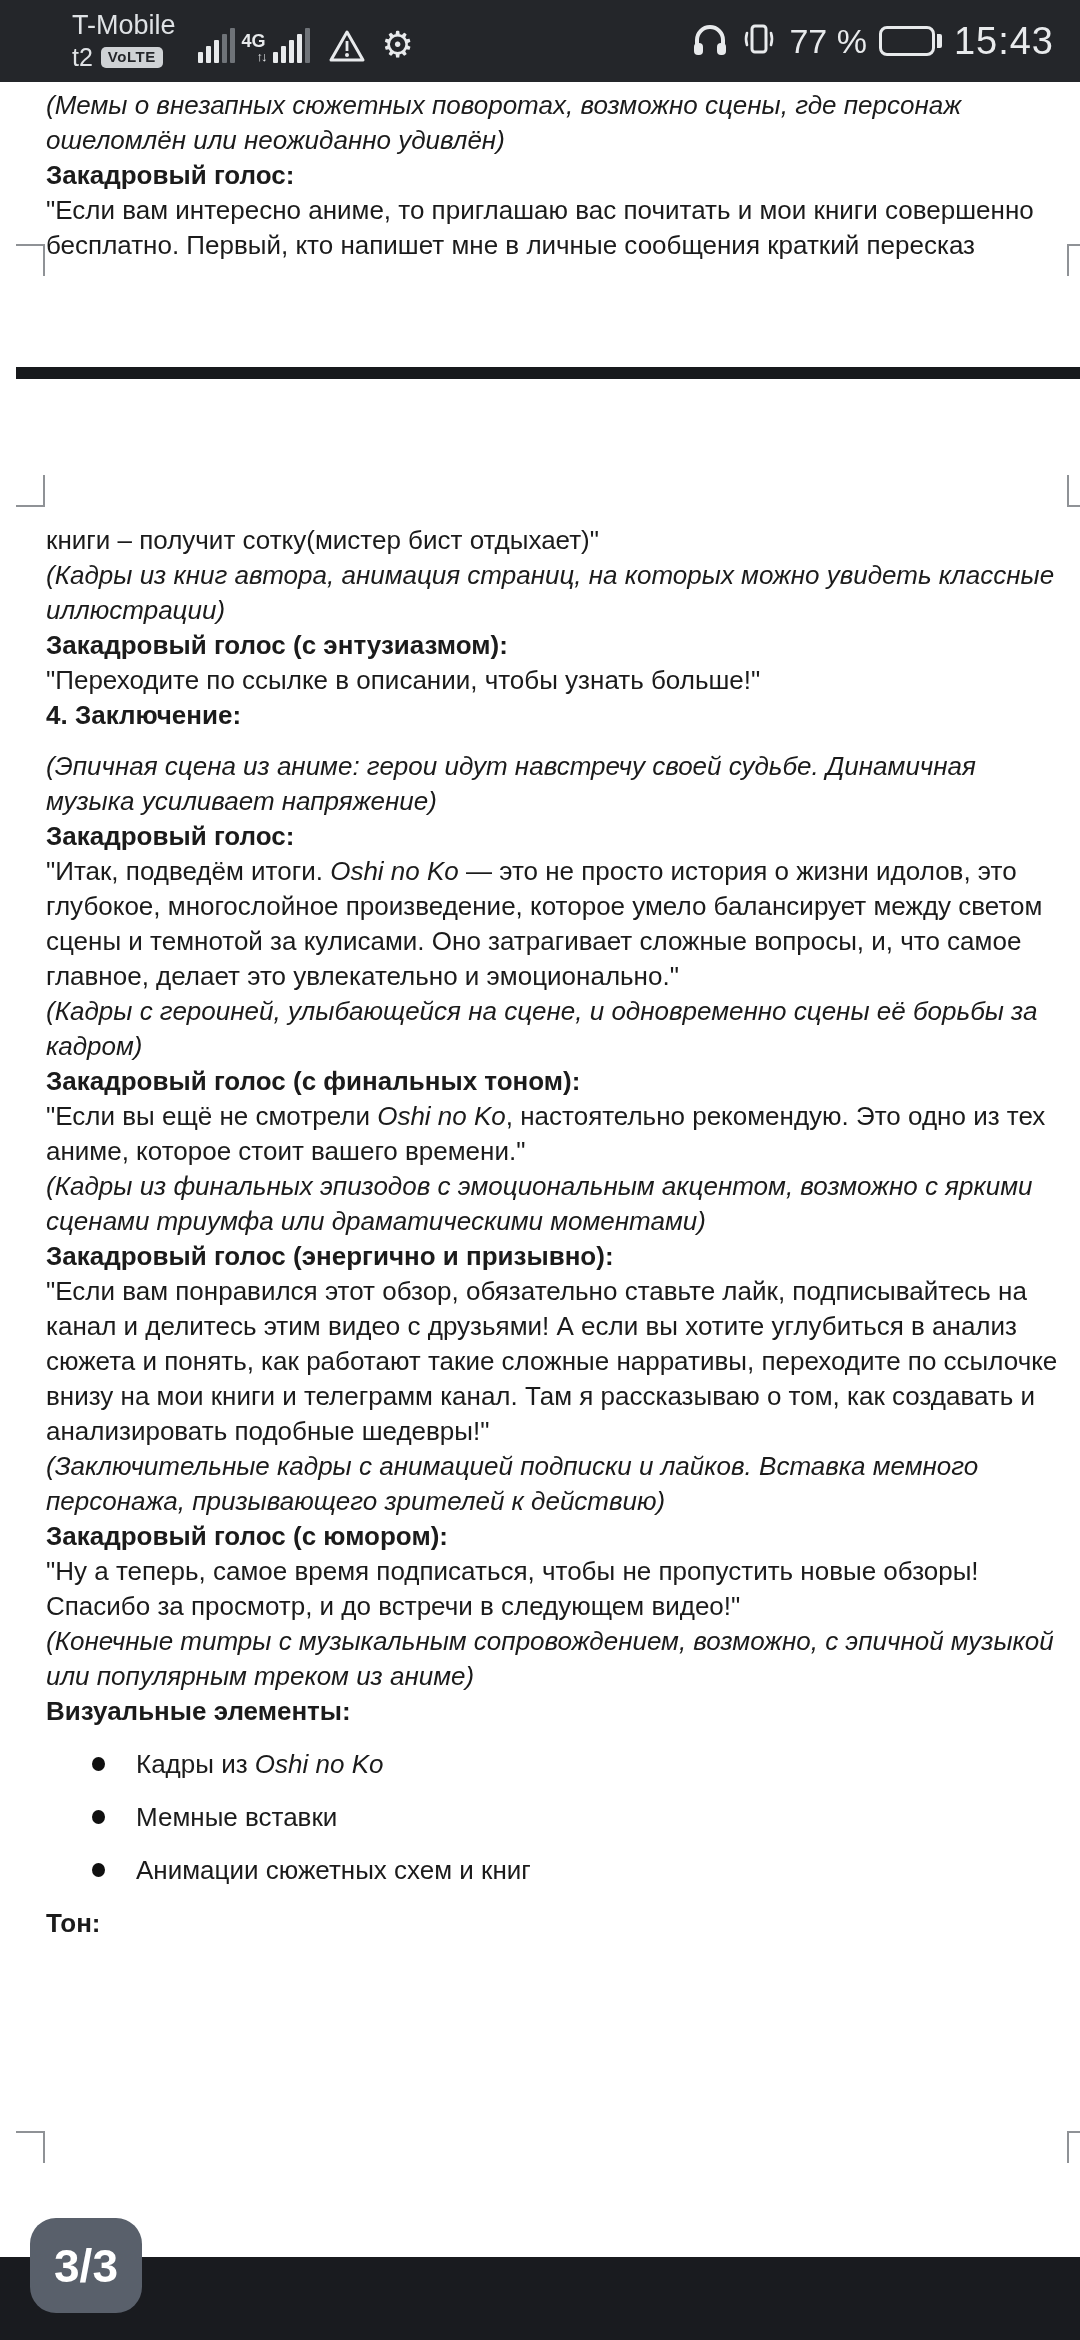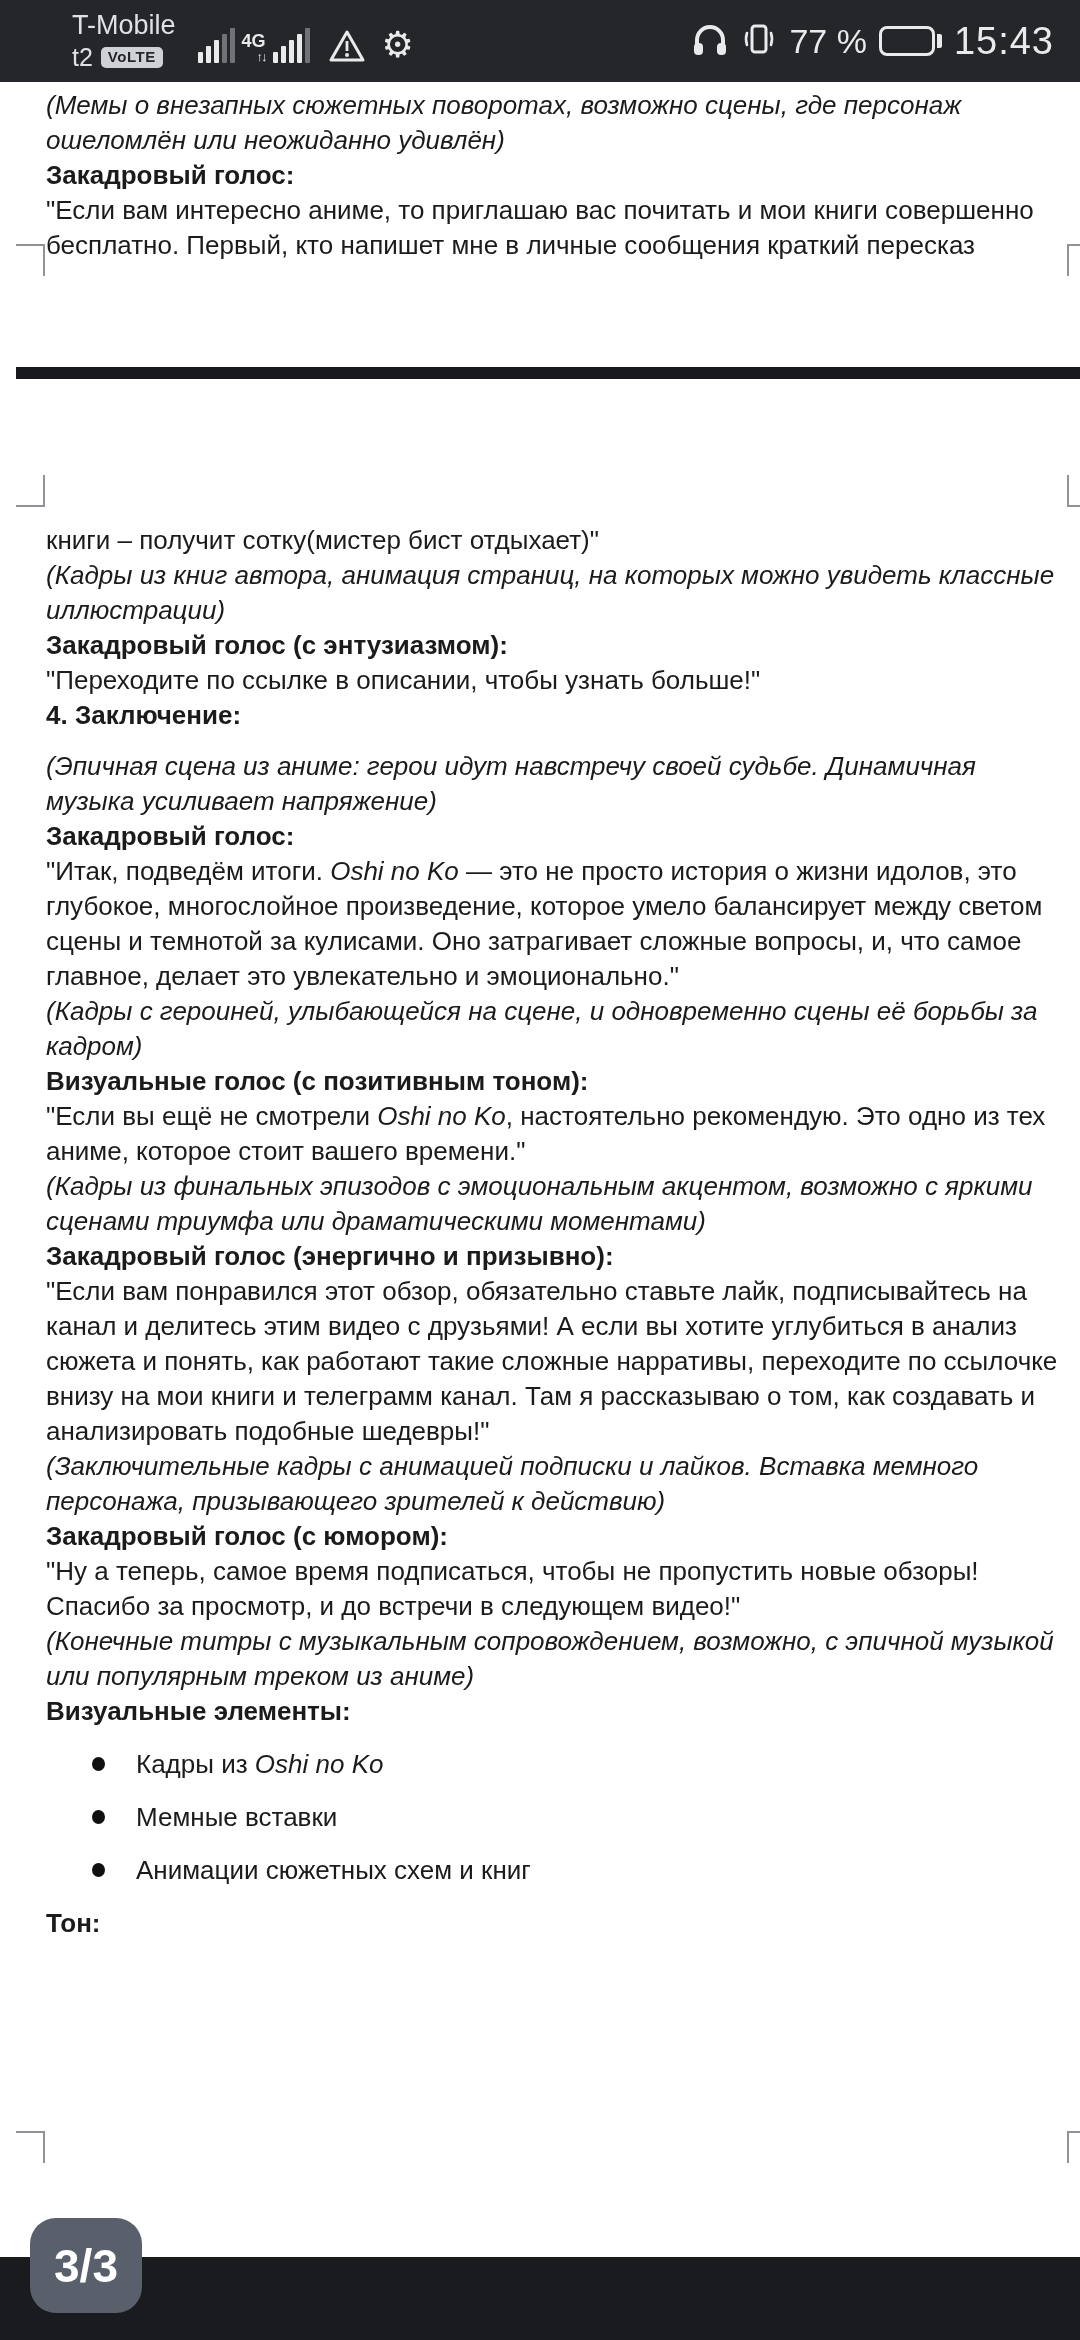--- a/index.html
+++ b/index.html
@@ -148,21 +148,21 @@
   <div class="text-block block-page3">
       <p class="para normal"><span>книги – получит сотку(мистер бист отдыхает)"</span></p>
       <p class="para italic"><span>(Кадры из книг автора, анимация страниц, на которых можно увидеть классные иллюстрации)</span></p>
       <p class="para bold"><span>Закадровый голос (с энтузиазмом):</span></p>
       <p class="para normal"><span>"Переходите по ссылке в описании, чтобы узнать больше!"</span></p>
       <p class="para bold"><span>4. Заключение:</span></p>
       <p class="para italic sp"><span>(Эпичная сцена из аниме: герои идут навстречу своей судьбе. Динамичная музыка усиливает напряжение)</span></p>
       <p class="para bold"><span>Закадровый голос:</span></p>
       <p class="para normal"><span>"Итак, подведём итоги. </span><span class="it">Oshi no Ko</span><span> — это не просто история о жизни идолов, это глубокое, многослойное произведение, которое умело балансирует между светом сцены и темнотой за кулисами. Оно затрагивает сложные вопросы, и, что самое главное, делает это увлекательно и эмоционально."</span></p>
       <p class="para italic"><span>(Кадры с героиней, улыбающейся на сцене, и одновременно сцены её борьбы за кадром)</span></p>
-      <p class="para bold"><span>Визуальные голос (с позитивным тоном):</span></p>
+      <p class="para bold"><span>Закадровый голос (с финальных тоном):</span></p>
       <p class="para normal"><span>"Если вы ещё не смотрели </span><span class="it">Oshi no Ko</span><span>, настоятельно рекомендую. Это одно из тех аниме, которое стоит вашего времени."</span></p>
       <p class="para italic"><span>(Кадры из финальных эпизодов с эмоциональным акцентом, возможно с яркими сценами триумфа или драматическими моментами)</span></p>
       <p class="para bold"><span>Закадровый голос (энергично и призывно):</span></p>
       <p class="para normal"><span>"Если вам понравился этот обзор, обязательно ставьте лайк, подписывайтесь на канал и делитесь этим видео с друзьями! А если вы хотите углубиться в анализ сюжета и понять, как работают такие сложные нарративы, переходите по ссылочке внизу на мои книги и телеграмм канал. Там я рассказываю о том, как создавать и анализировать подобные шедевры!"</span></p>
       <p class="para italic"><span>(Заключительные кадры с анимацией подписки и лайков. Вставка мемного персонажа, призывающего зрителей к действию)</span></p>
       <p class="para bold"><span>Закадровый голос (с юмором):</span></p>
       <p class="para normal"><span>"Ну а теперь, самое время подписаться, чтобы не пропустить новые обзоры! Спасибо за просмотр, и до встречи в следующем видео!"</span></p>
       <p class="para italic"><span>(Конечные титры с музыкальным сопровождением, возможно, с эпичной музыкой или популярным треком из аниме)</span></p>
       <p class="para bold"><span>Визуальные элементы:</span></p>
       <p class="para bullet"><span class="dot"></span><span>Кадры из </span><span class="it">Oshi no Ko</span></p>

